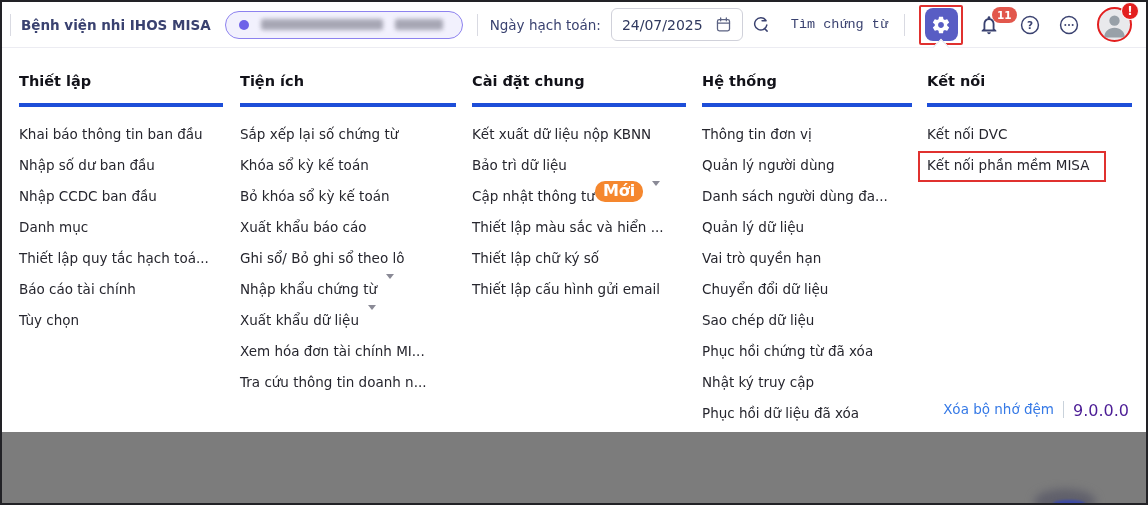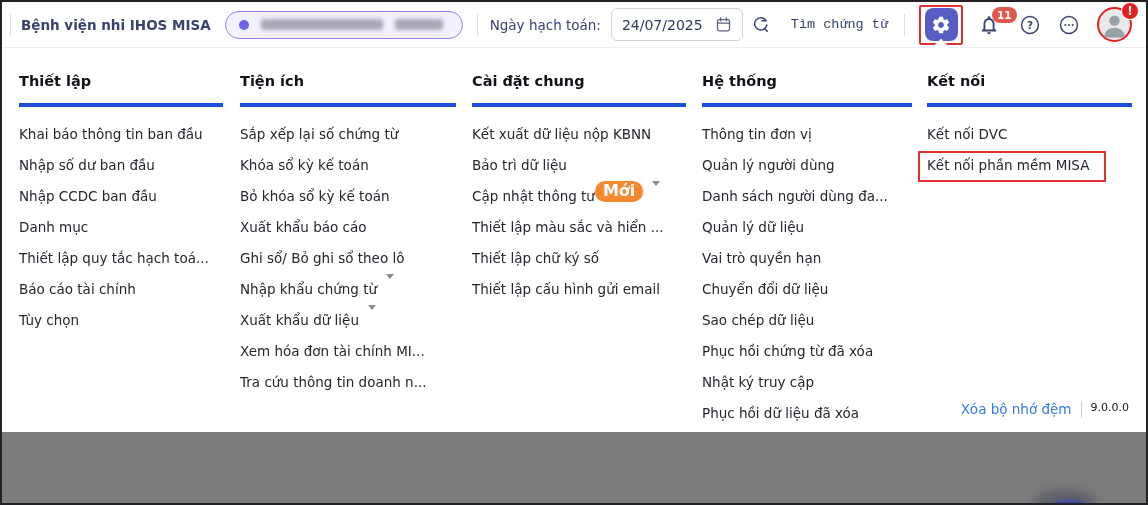--- a/index.html
+++ b/index.html
@@ -99,21 +99,21 @@
   }
   .menu-item.hl::after{
     content:""; position:absolute; left:-9px; top:1px; width:184px; height:27px;
     border:2px solid #e0312f; pointer-events:none;
   }
   .menu-footer{
     position:absolute; right:17px; bottom:9px; display:flex; height:22px;
   }
   .clear-cache{ color:#3579e6; font-size:13.5px; cursor:pointer; white-space:nowrap; }
   .foot-div{ width:1px; height:17px; background:#c9d2db; margin:0 9px; }
-  .version{ color:#0f172a; font-size:11px; }
+  .version{ color:#4c1d95; font-size:16px; }
   
   .dim-area{
     position:absolute; left:0; top:430px; width:1144px; height:71px; background:#7c7c7c;
   }
   .dim-bubble{
     position:absolute; left:1032px; top:487px; width:62px; height:26px; border-radius:50%;
     background:#60606b; filter:blur(4px);
   }
   .dim-bubble-arc{
     position:absolute; left:1051px; top:498px; width:32px; height:7px; border-radius:50%;

